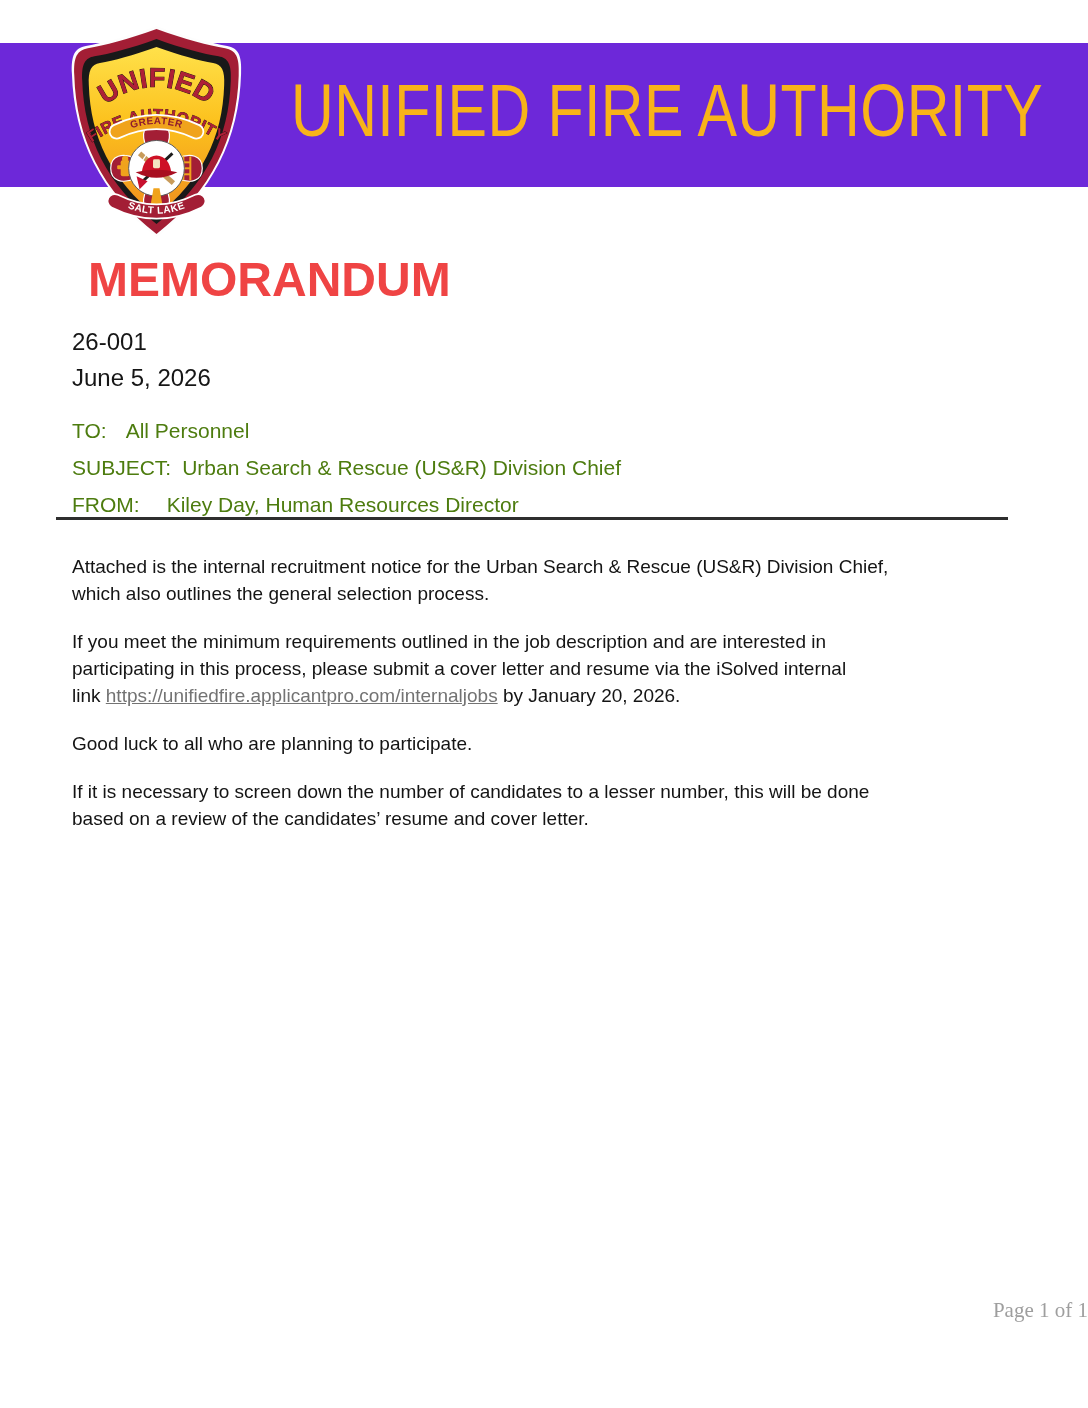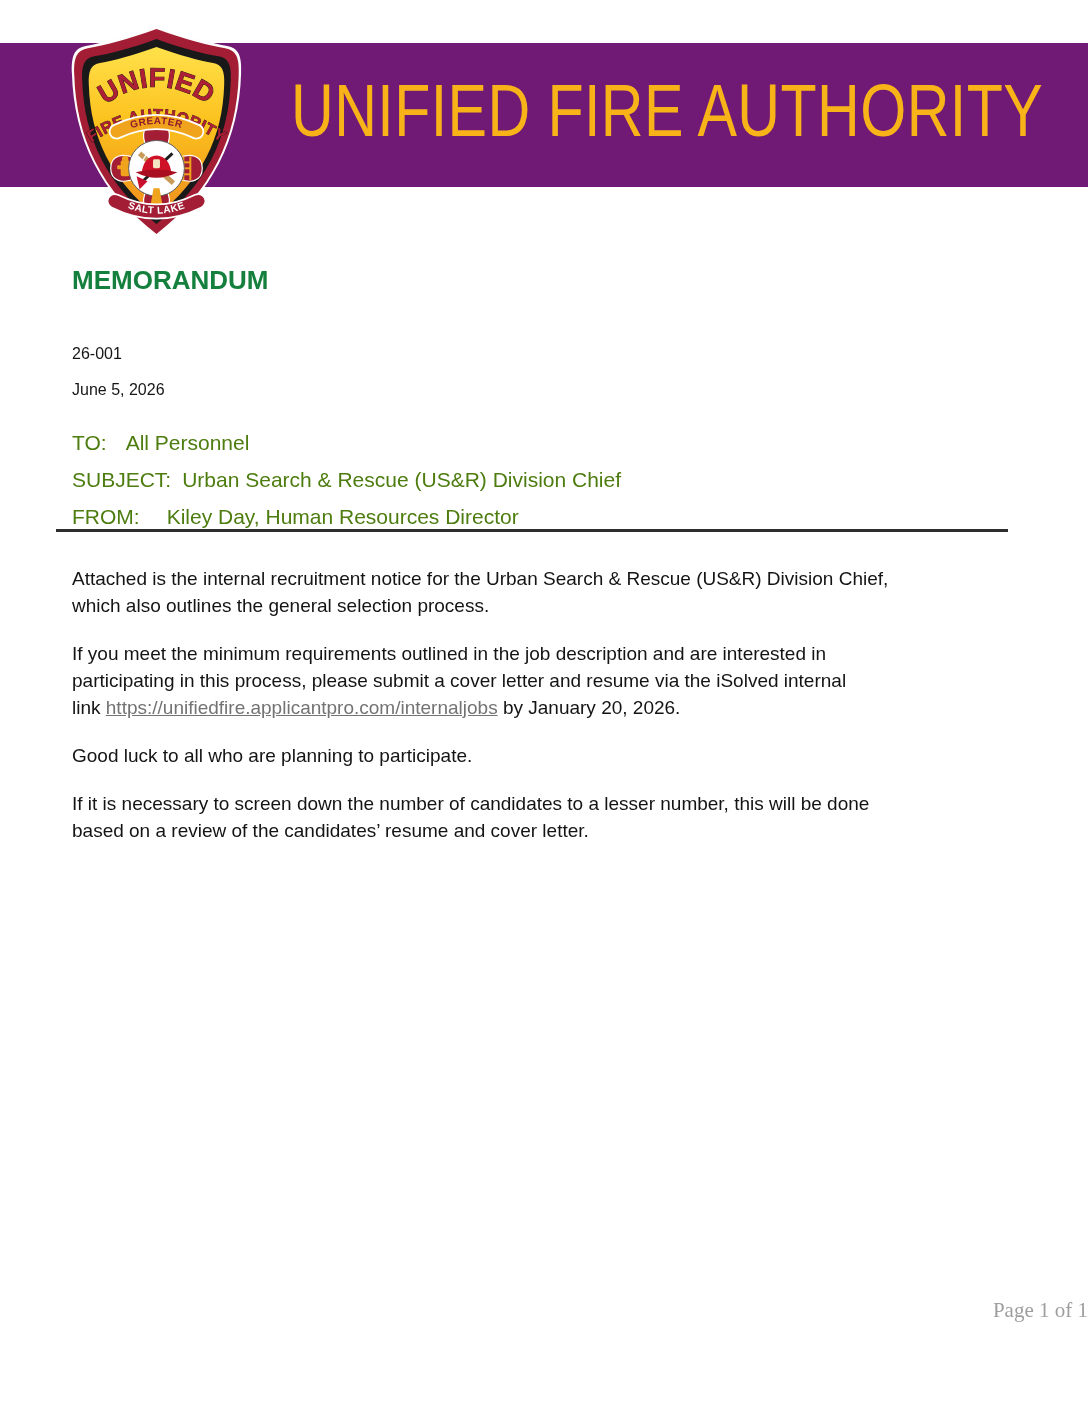--- a/index.html
+++ b/index.html
@@ -15,21 +15,21 @@
     margin: 0 auto;
   }
 
   
   .banner {
     position: absolute;
     left: 0;
     top: 43px;
     width: 1088px;
     height: 144px;
-    background: #701a75;
+    background: #6d28d9;
     display: flex;
     align-items: center;
   }
   .agency-title {
     margin-left: 291px;
     position: relative;
     top: -5px;
     font-size: 74px;
     font-weight: 400;
     color: #F8B319;
@@ -64,29 +64,30 @@
   
   .content {
     position: absolute;
     left: 72px;
     top: 245px;
     width: 950px;
     color: #131313;
   }
   .memo-title {
     margin-top: 15px;
-    font-size: 26px;
+    font-size: 48px;
     font-weight: bold;
     letter-spacing: 0px;
     line-height: 40px;
-    color: #15803d;
+    color: #ef4444;
+    margin-left: 16px;
   }
   .memo-numdate {
-    margin-top: 36px;
-    font-size: 16px;
+    margin-top: 24px;
+    font-size: 24px;
     line-height: 36px;
     color: #161616;
   }
   .meta {
     margin-top: 16px;
     font-size: 21px;
     line-height: 37px;
     color: #4d7c0f;
   }
   .meta .val-to { padding-left: 19px; }

